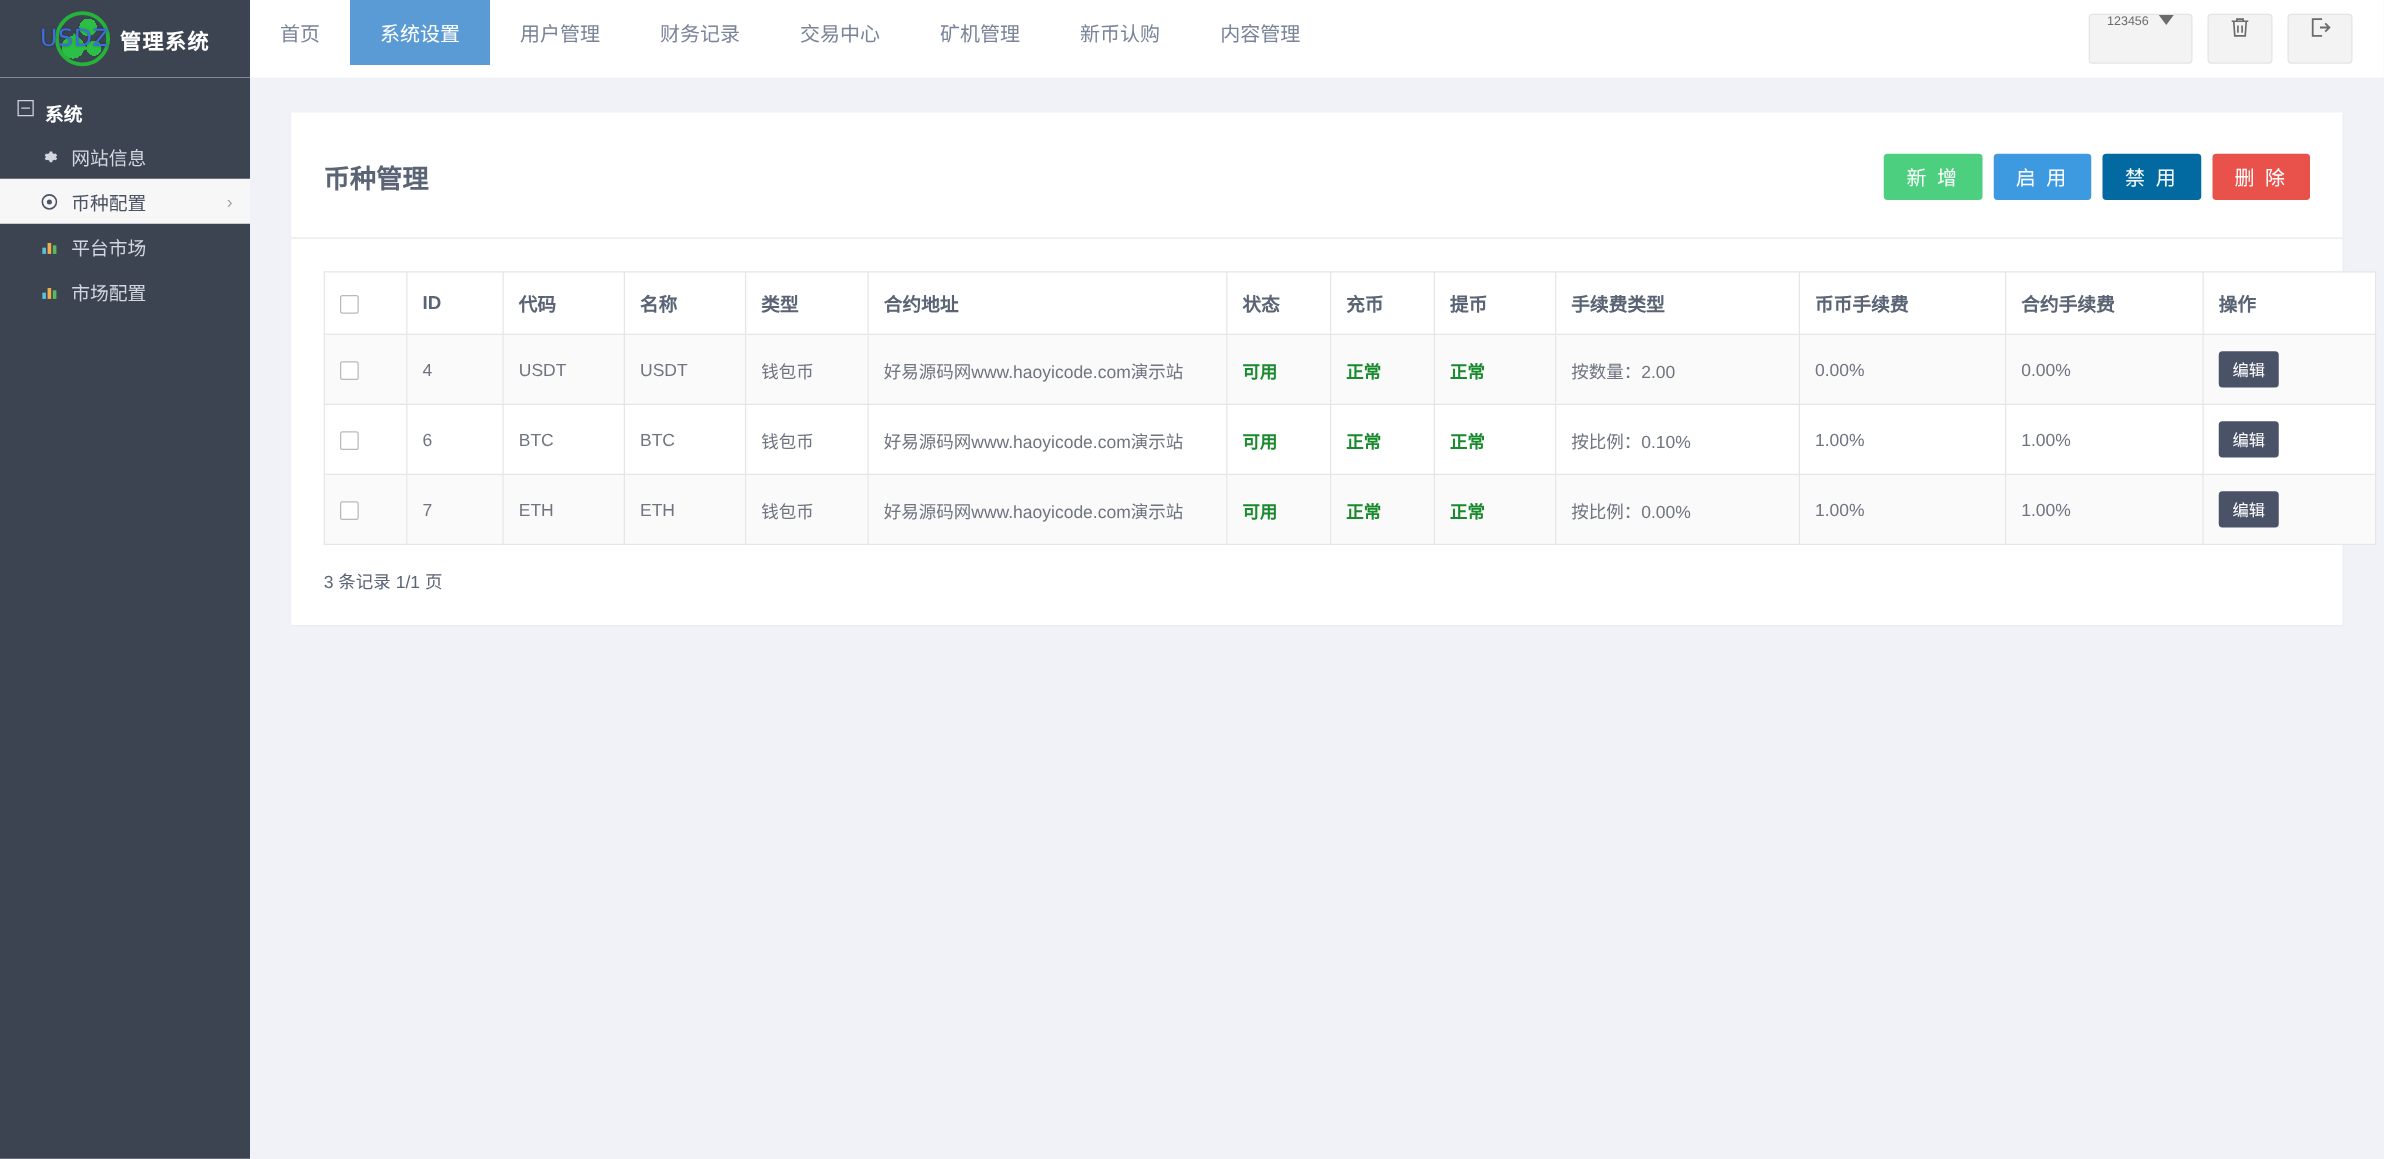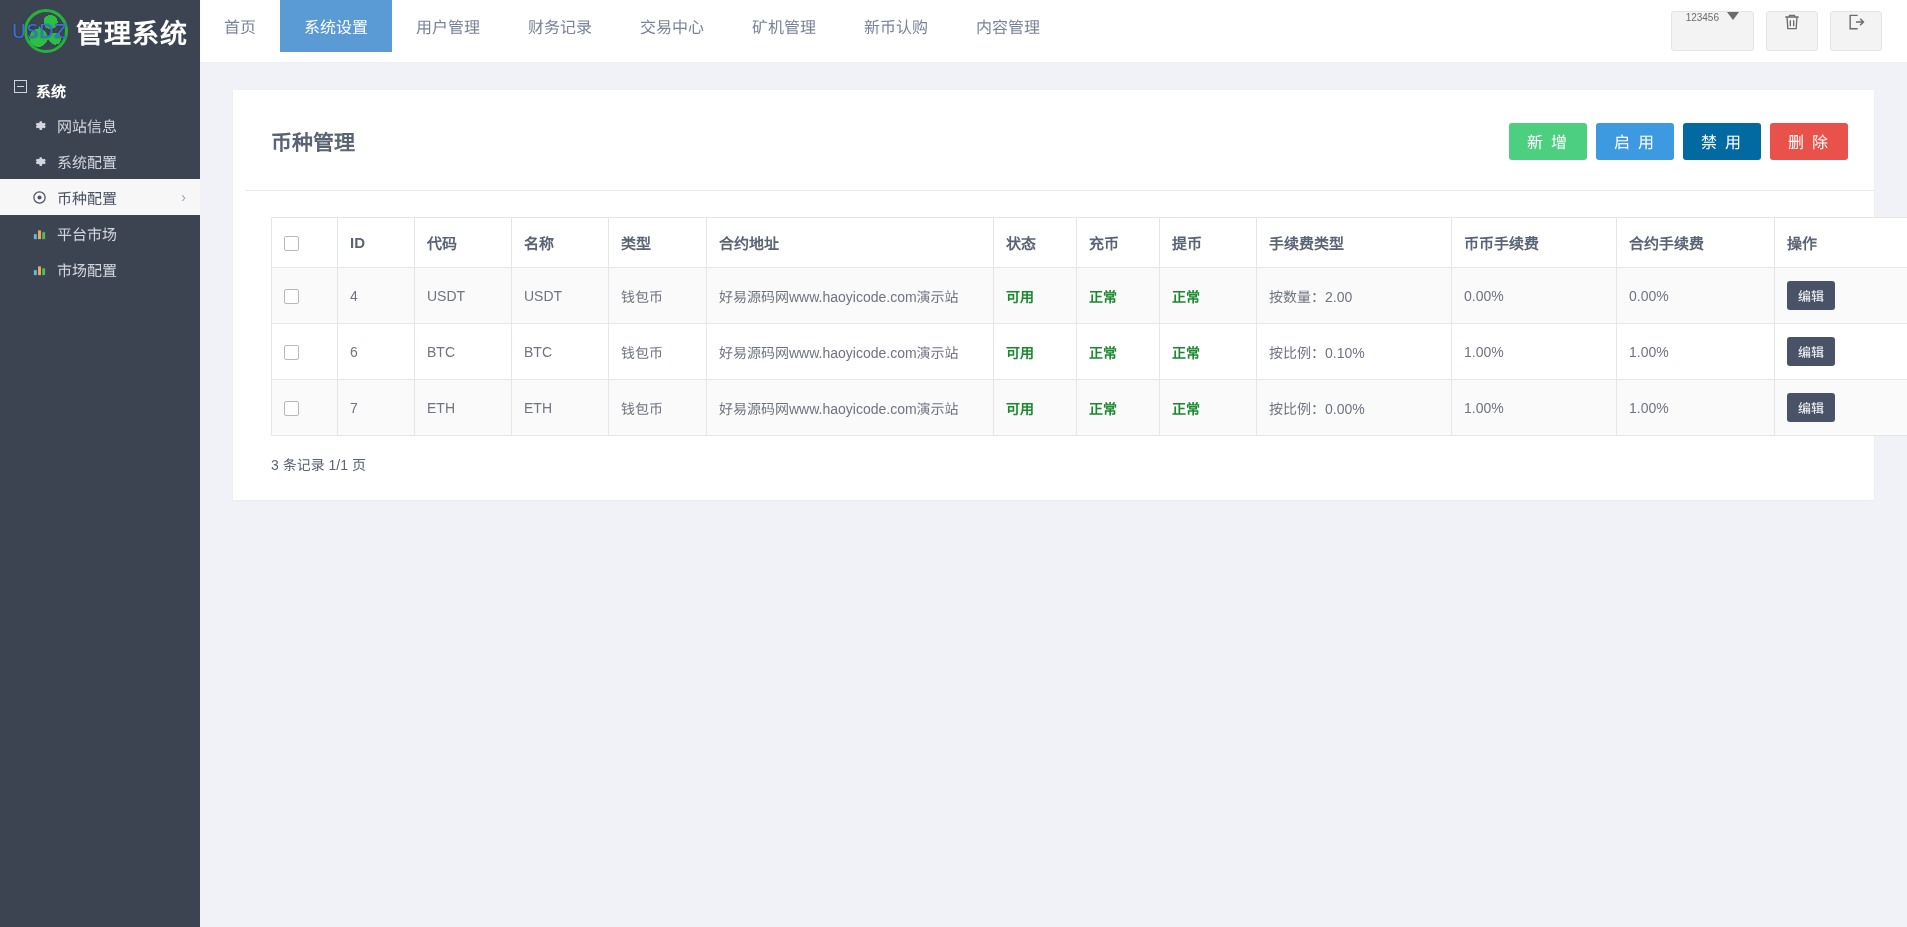--- a/index.html
+++ b/index.html
@@ -46,21 +46,21 @@
     transform: rotate(18deg);
   }
   .logo-usdz {
     position: absolute; left: 0; top: 12px;
     font-size: 19px; font-weight: normal;
     color: #3b6fe0; letter-spacing: 0.5px;
     font-family: "DejaVu Sans", sans-serif;
     text-shadow: 0 0 2px rgba(0,0,0,0.35);
   }
   .logo-text {
-    color: #ffffff; font-size: 27px; font-weight: bold;
+    color: #ffffff; font-size: 17px; font-weight: bold;
     letter-spacing: 1px; margin-left: 2px;
   }
 
   .nav { display: flex; align-items: stretch; height: 62px; }
   .nav-item {
     display: flex; align-items: center; justify-content: center;
     padding: 0 24px; height: 52px;
     font-size: 16px; color: #7a8499;
     cursor: pointer; user-select: none;
     white-space: nowrap;
@@ -121,30 +121,30 @@
 
   
   .main {
     position: absolute; top: 62px; left: 200px;
     width: 1707px; height: 865px;
     background: #f1f2f7;
     padding: 28px 33px 0 33px;
   }
   .card {
     background: #ffffff; width: 100%;
-    padding: 0 0 0 12px;
+    padding: 0 0 0 0;
     box-shadow: 0 1px 2px rgba(0,0,0,0.04);
   }
   .card-head {
     display: flex; align-items: center;
     padding: 22px 26px 20px 26px;
     border-bottom: 1px solid #e8e8e8;
   }
   .card-title { font-size: 21px; color: #5b6475; }
-  .head-btns { margin-left: auto; display: flex; gap: 9px; font-family: Liberation Serif, serif; }
+  .head-btns { margin-left: auto; display: flex; gap: 9px; }
   .btn {
     height: 37px; padding: 0 18px; border: none; border-radius: 3px;
     color: #ffffff; font-size: 16px; letter-spacing: 2px;
     cursor: pointer; display: flex; align-items: center; justify-content: center;
     font-family: inherit;
   }
   .btn-green  { background: #4cd080; }
   .btn-blue   { background: #3d9ae0; }
   .btn-yellow { background: #0369a1; }
   .btn-red    { background: #e8524a; }
@@ -244,27 +244,20 @@
     <span class="sq-minus"></span>
     <span>系统</span>
   </div>
   <div id="sidelist">
       <div class="side-item">
         <svg class="s-ico" viewBox="0 0 24 24" fill="currentColor">
           <path d="M12 8a4 4 0 100 8 4 4 0 000-8zm0 6a2 2 0 110-4 2 2 0 010 4z"></path>
           <path d="M20 12l2-1.6-1.6-2.8-2.4.8a7.6 7.6 0 00-1.8-1L15.6 5h-3.2l-.6 2.4a7.6 7.6 0 00-1.8 1l-2.4-.8L6 10.4 8 12l-2 1.6 1.6 2.8 2.4-.8c.55.42 1.15.76 1.8 1l.6 2.4h3.2l.6-2.4c.65-.24 1.25-.58 1.8-1l2.4.8 1.6-2.8L20 12z"></path>
         </svg>
         <span>网站信息</span>
-      </div>
-      <div class="side-item">
-        <svg class="s-ico" viewBox="0 0 24 24" fill="currentColor">
-          <path d="M12 8a4 4 0 100 8 4 4 0 000-8zm0 6a2 2 0 110-4 2 2 0 010 4z"></path>
-          <path d="M20 12l2-1.6-1.6-2.8-2.4.8a7.6 7.6 0 00-1.8-1L15.6 5h-3.2l-.6 2.4a7.6 7.6 0 00-1.8 1l-2.4-.8L6 10.4 8 12l-2 1.6 1.6 2.8 2.4-.8c.55.42 1.15.76 1.8 1l.6 2.4h3.2l.6-2.4c.65-.24 1.25-.58 1.8-1l2.4.8 1.6-2.8L20 12z"></path>
-        </svg>
-        <span>系统配置</span>
       </div>
       <div class="side-item active">
         <svg class="s-ico" viewBox="0 0 24 24" fill="none" stroke="currentColor" stroke-width="2">
           <circle cx="12" cy="12" r="9"></circle>
           <circle cx="12" cy="12" r="3.2" fill="currentColor" stroke="none"></circle>
         </svg>
         <span>币种配置</span>
         <span class="chev">›</span>
       </div>
       <div class="side-item">

